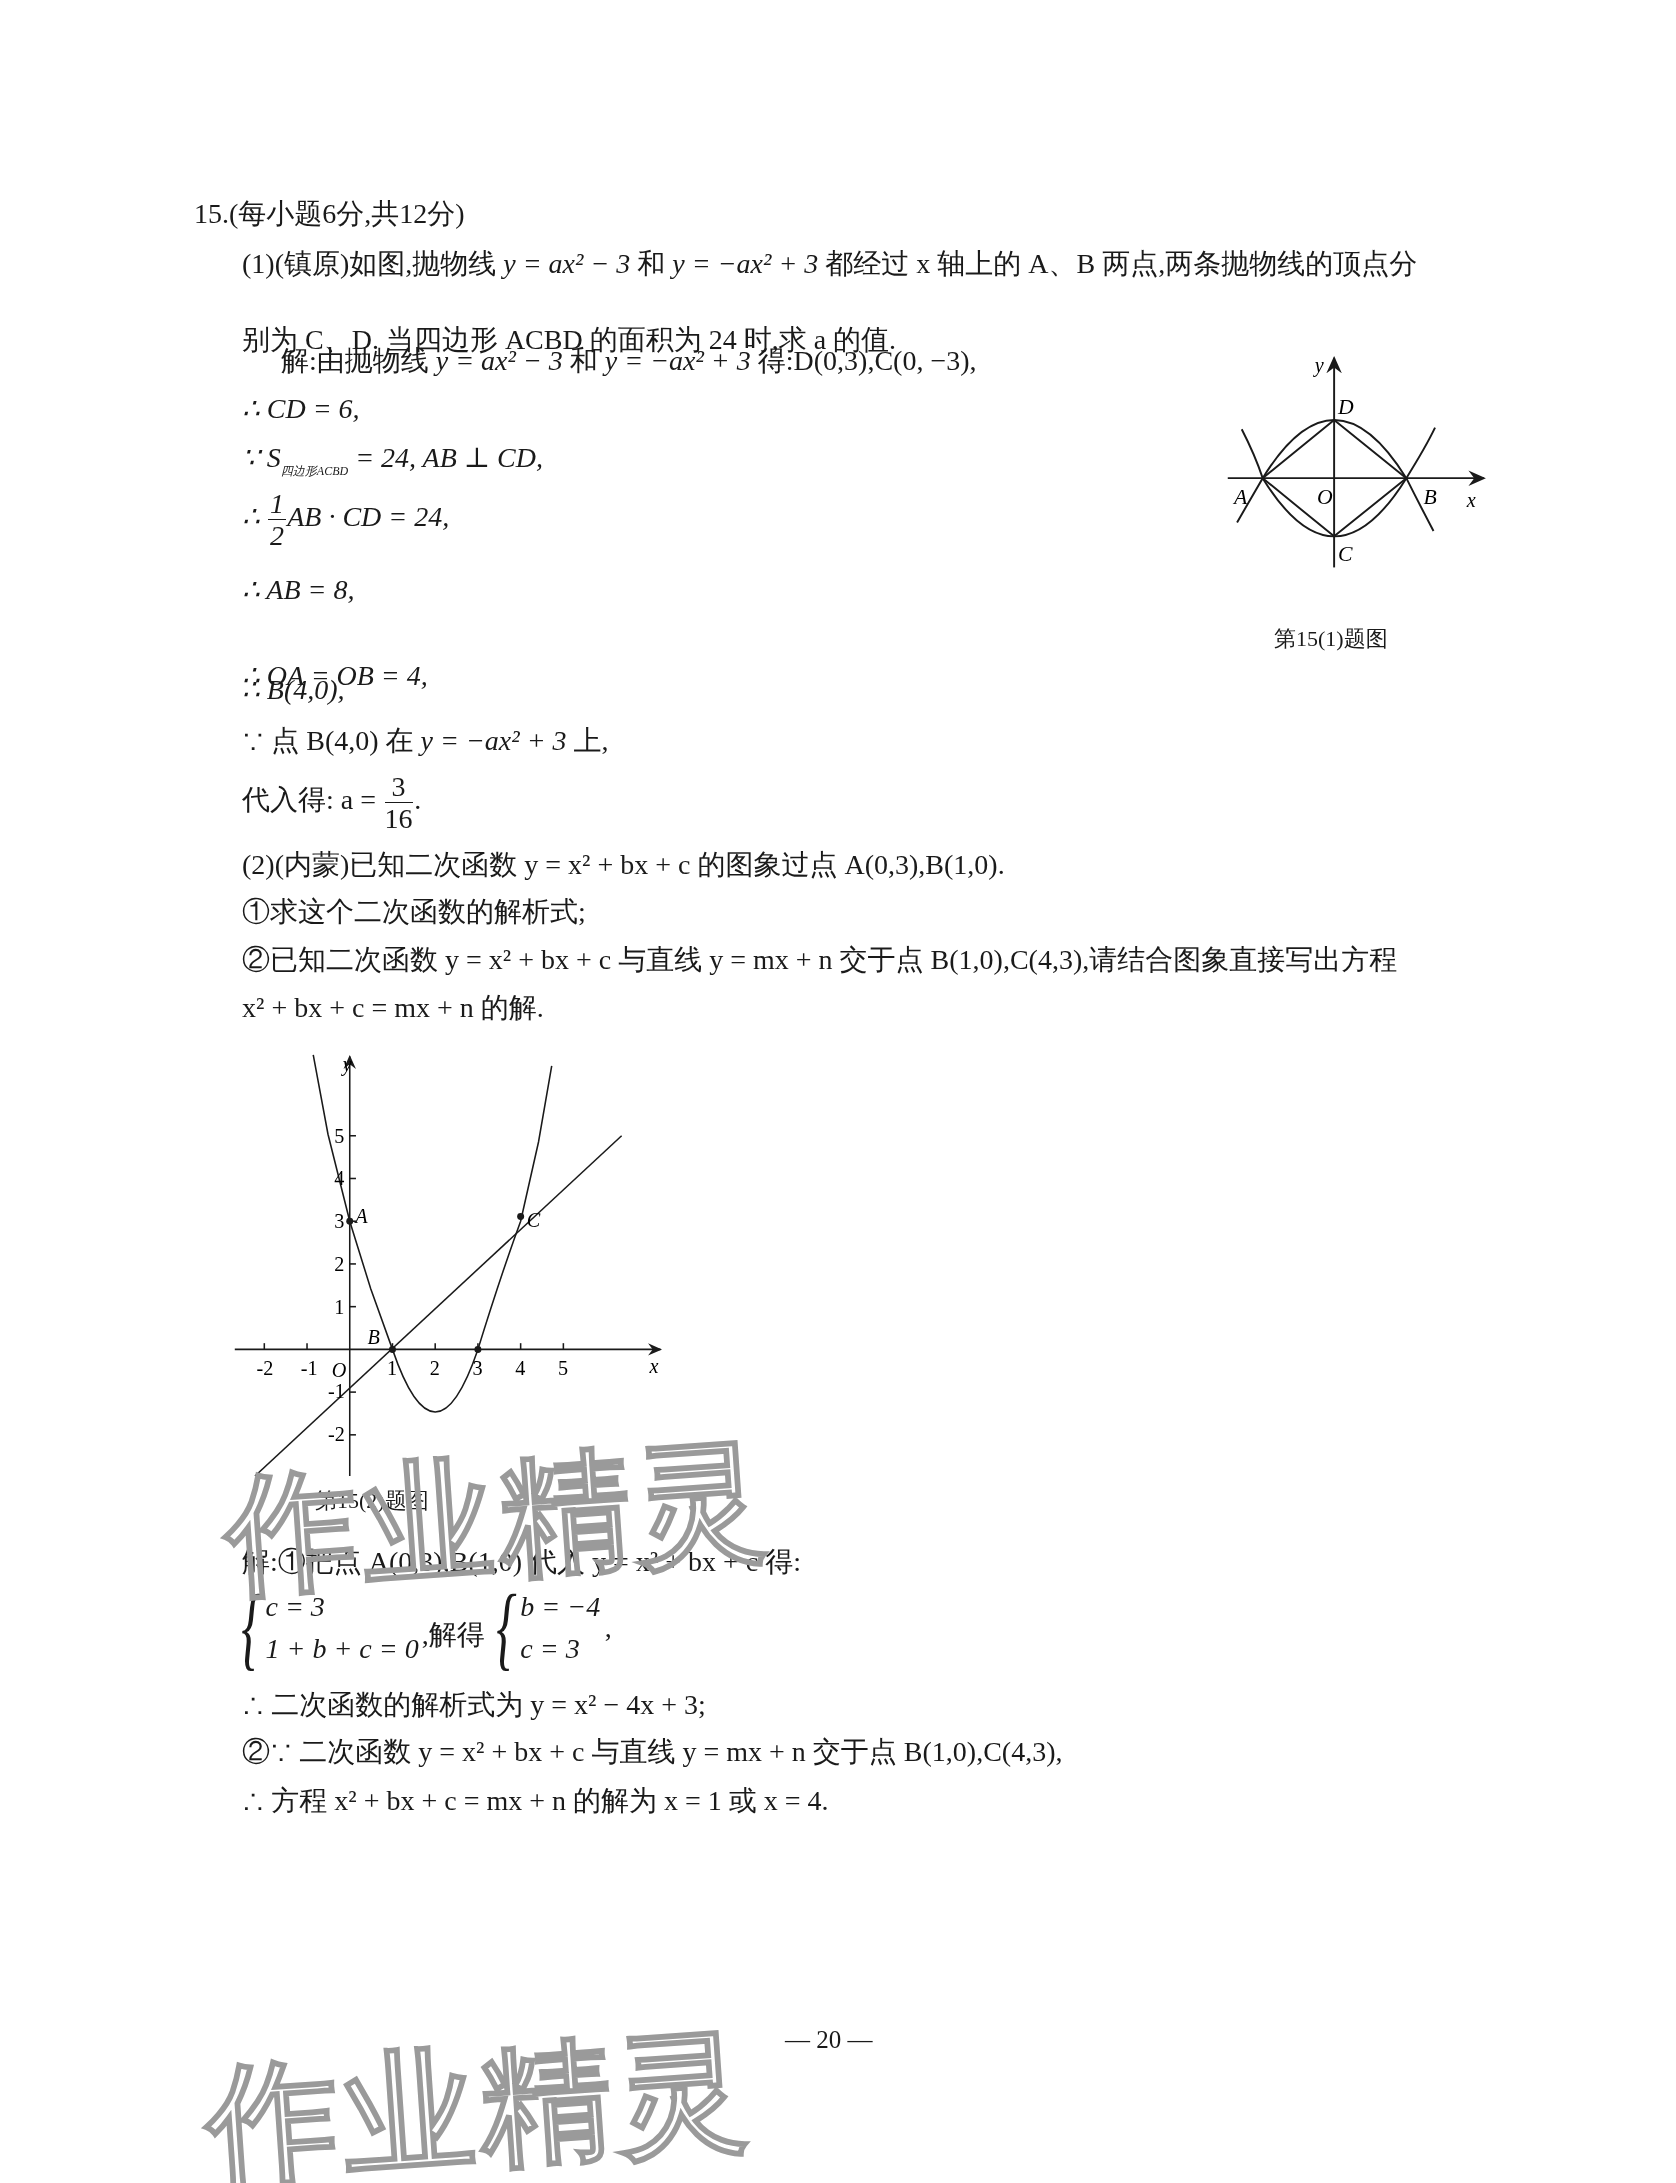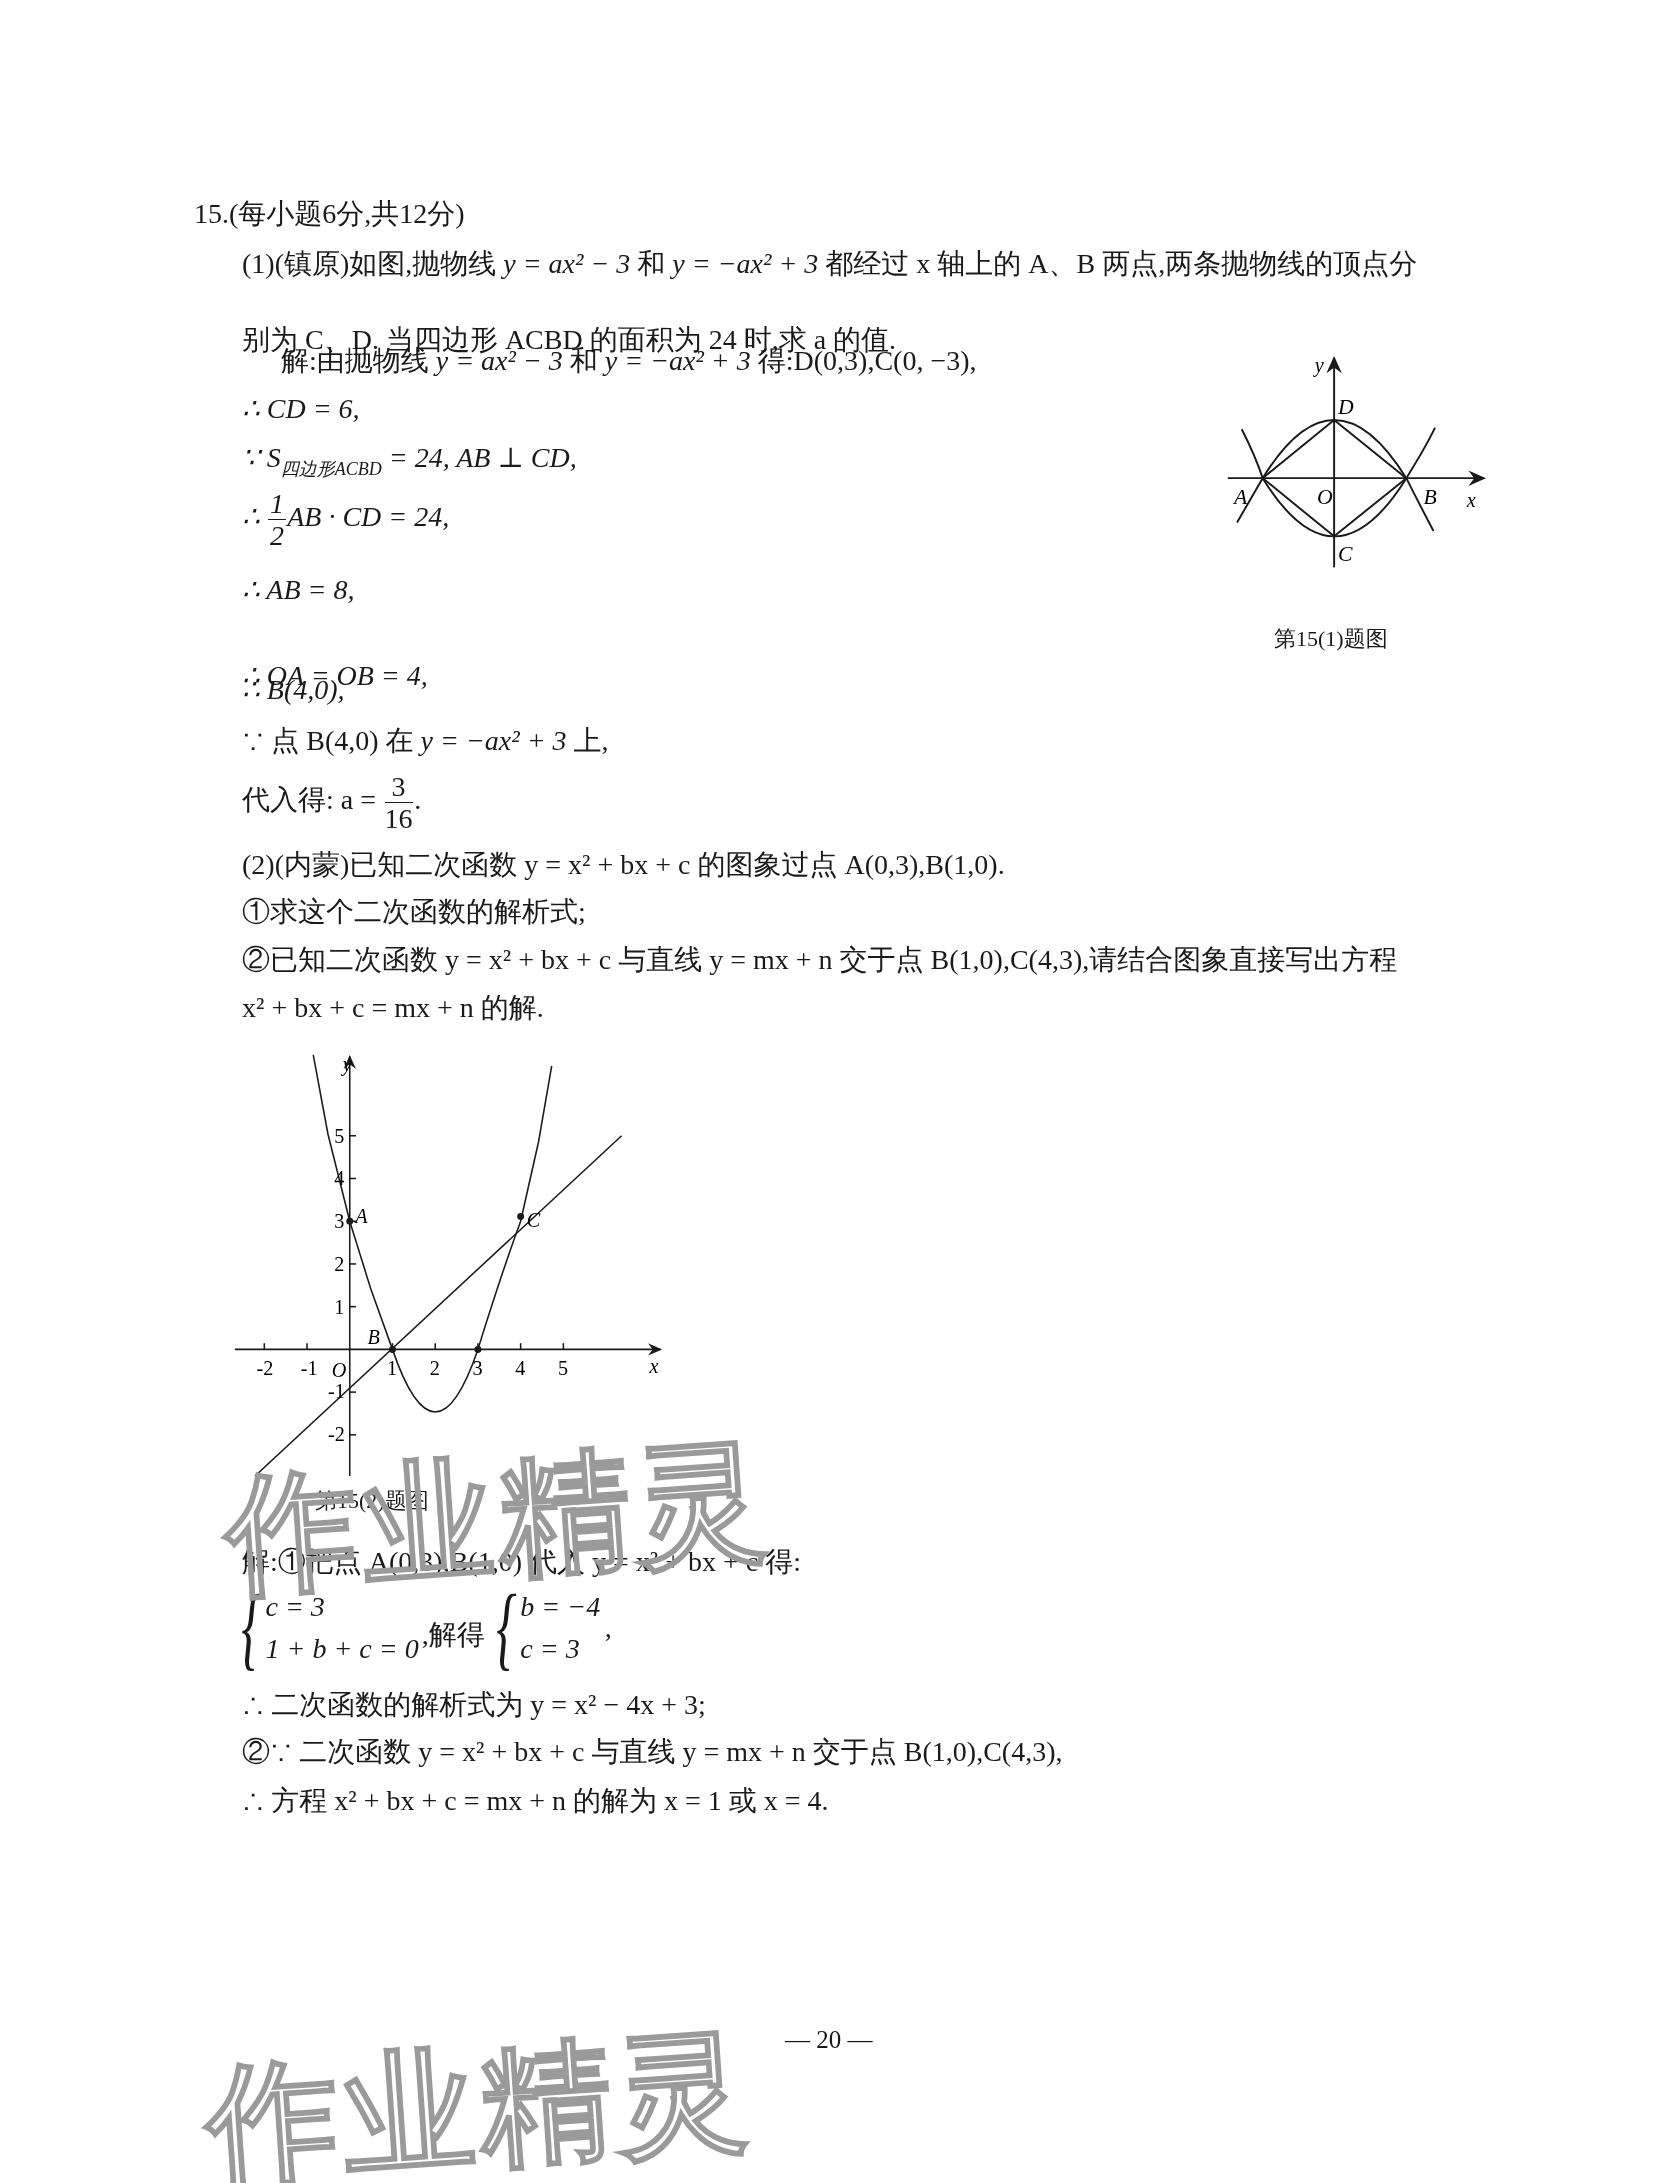--- a/index.html
+++ b/index.html
@@ -1,20 +1,20 @@
 <!DOCTYPE html>
 <html style="font-size:12.4px"><head>
 <meta charset="utf-8">
 <style>
   html, body { margin:0; padding:0; background:#ffffff; }
   body { width:1677px; height:2183px; position:relative; overflow:hidden;
          font-family:"Liberation Serif","DejaVu Serif",serif; color:#1a1a1a; }
   .line { position:absolute; font-size:28px; line-height:34px; white-space:nowrap; }
   .it { font-style:italic; }
-  .sub { font-size:18px; vertical-align:-7.8px; line-height:0; }
+  .sub { font-size:12px; vertical-align:-7.8px; line-height:0; }
   .frac { display:inline-block; vertical-align:middle; text-align:center; line-height:31px; margin:0 1.6px; }
   .frac .num { display:block; border-bottom:1.6px solid #1a1a1a; padding:0 1.6px; }
   .frac .den { display:block; }
   .caption { position:absolute; font-size:22px; white-space:nowrap; }
   .brace-sys { position:absolute; display:flex; align-items:center; font-size:28px; }
   .brace { font-size:93px; line-height:85px; font-weight:100; transform:scaleX(0.55); display:inline-block; margin-right:-4.7px; }
   .sys-rows { display:inline-flex; flex-direction:column; line-height:42px; }
   .figure { position:absolute; }
   .watermark { position:absolute; font-family:"DejaVu Sans",sans-serif; font-weight:bold;
                font-size:132px; color:transparent; -webkit-text-stroke:1.6px #9a9a9a; letter-spacing:4.7px;

